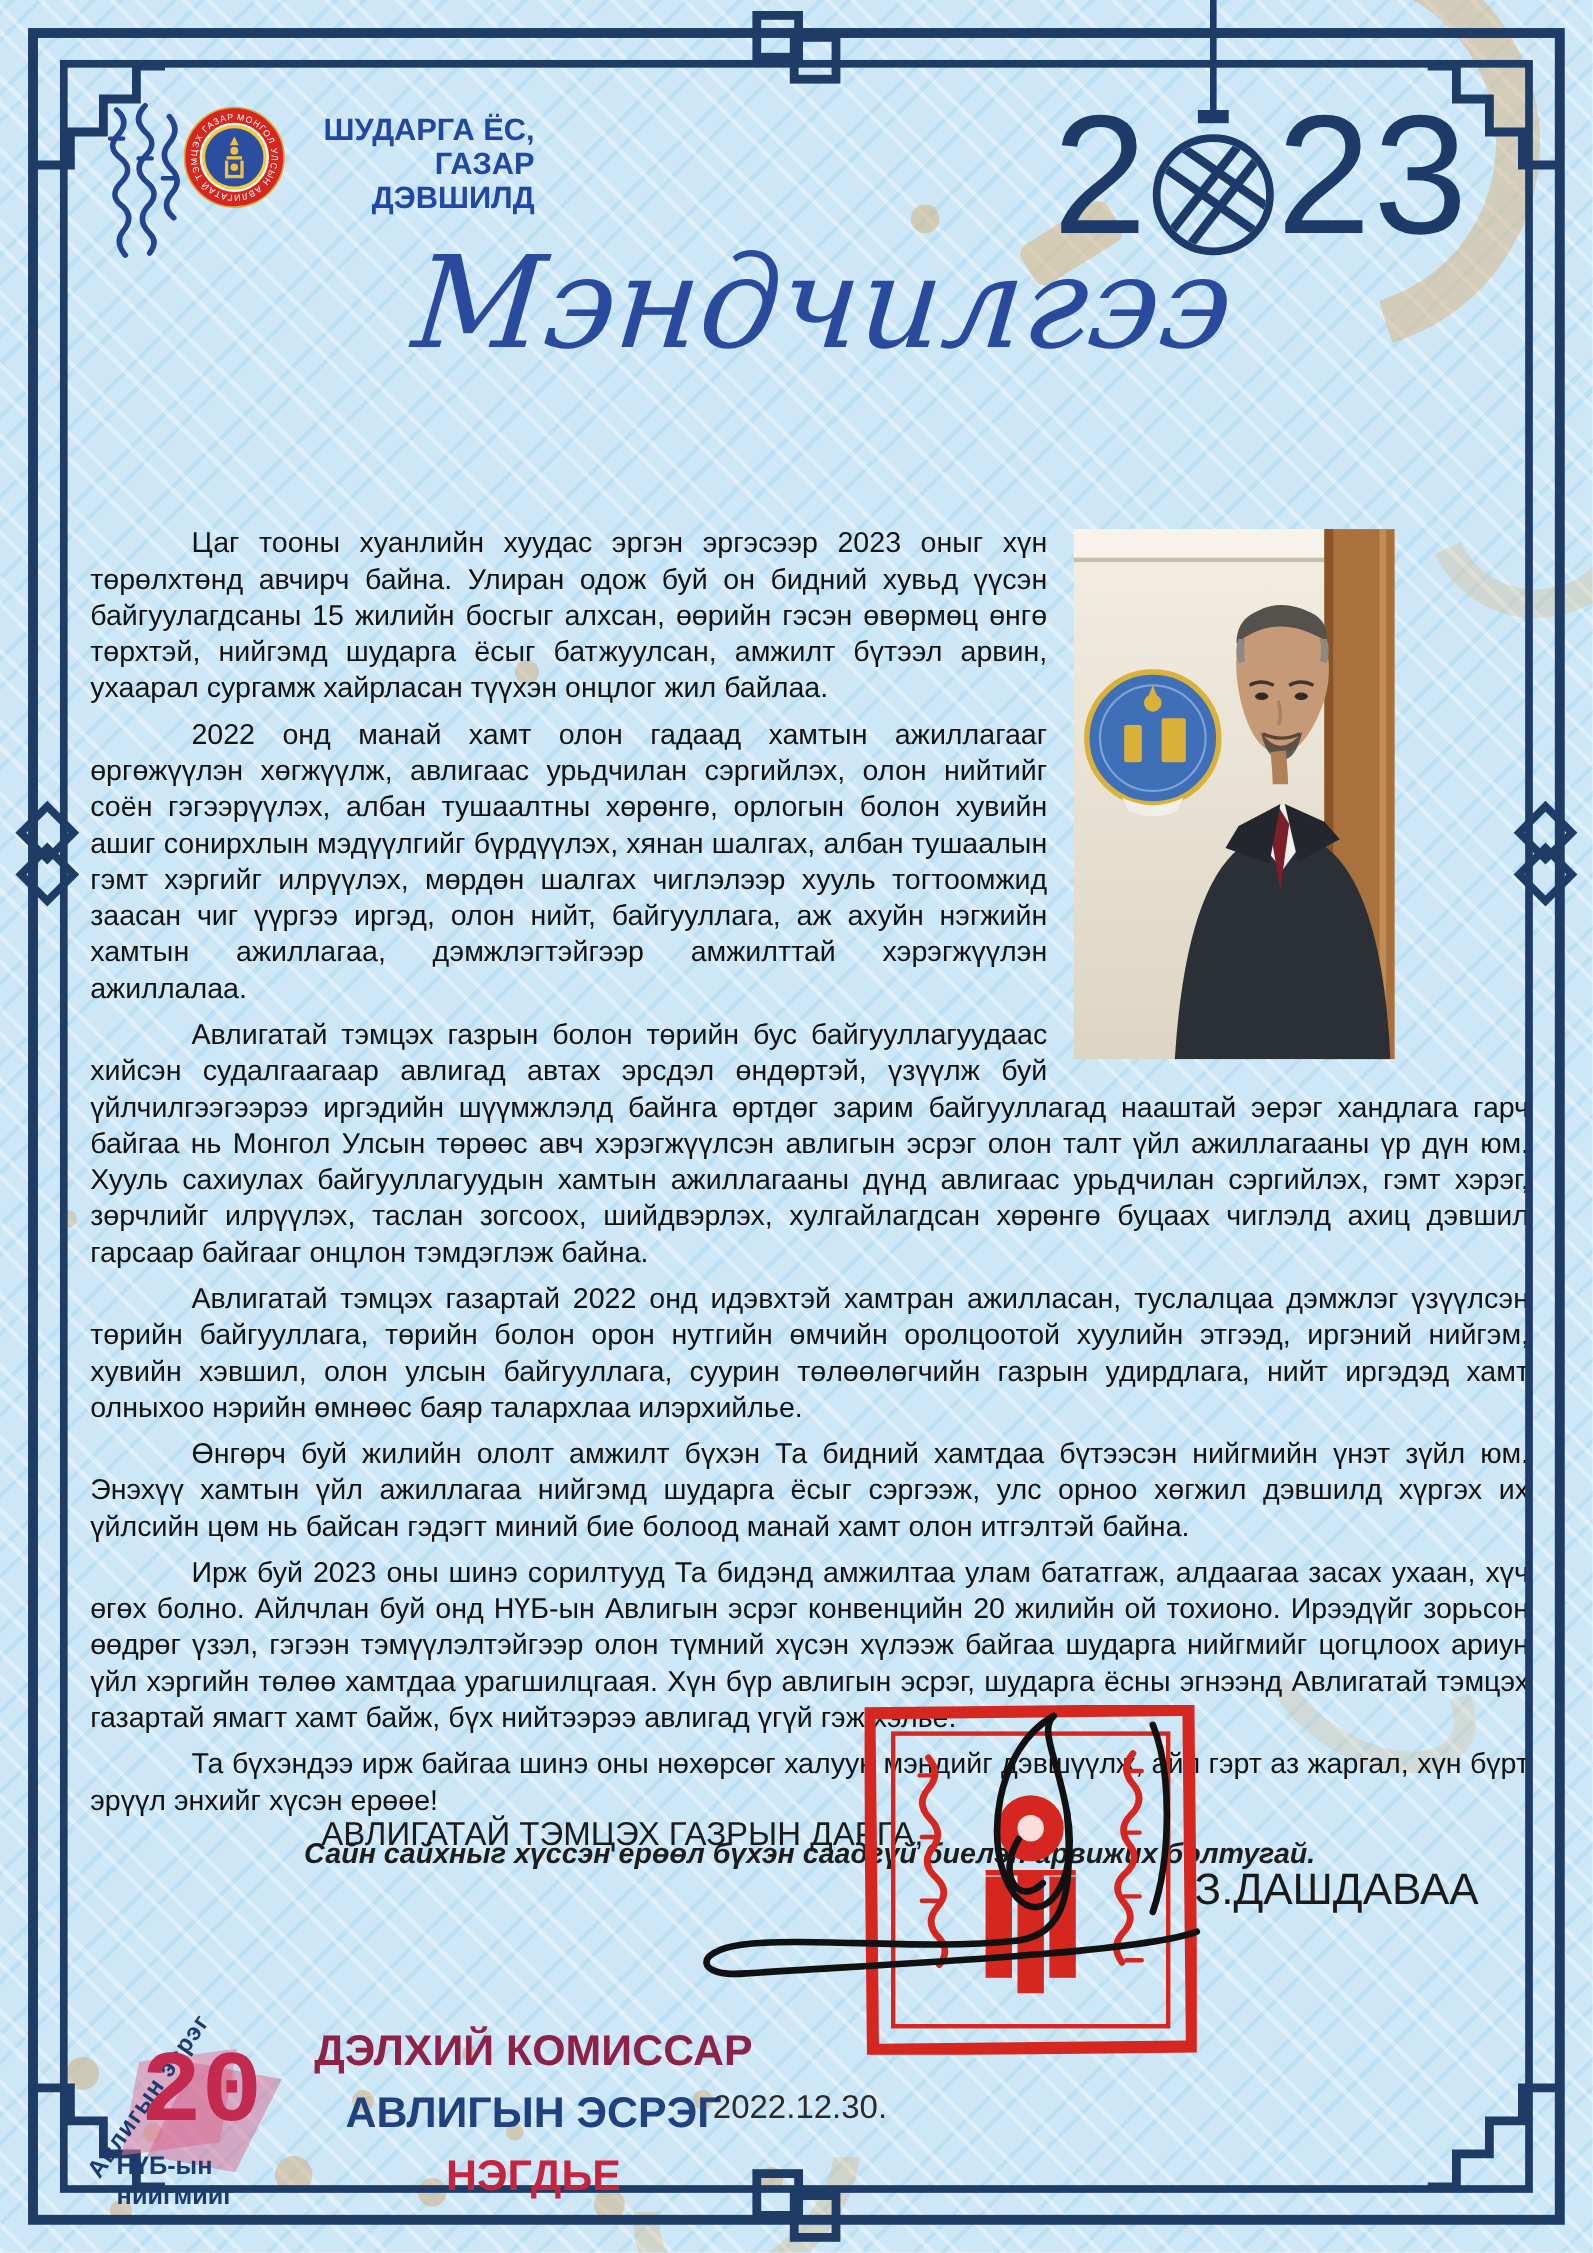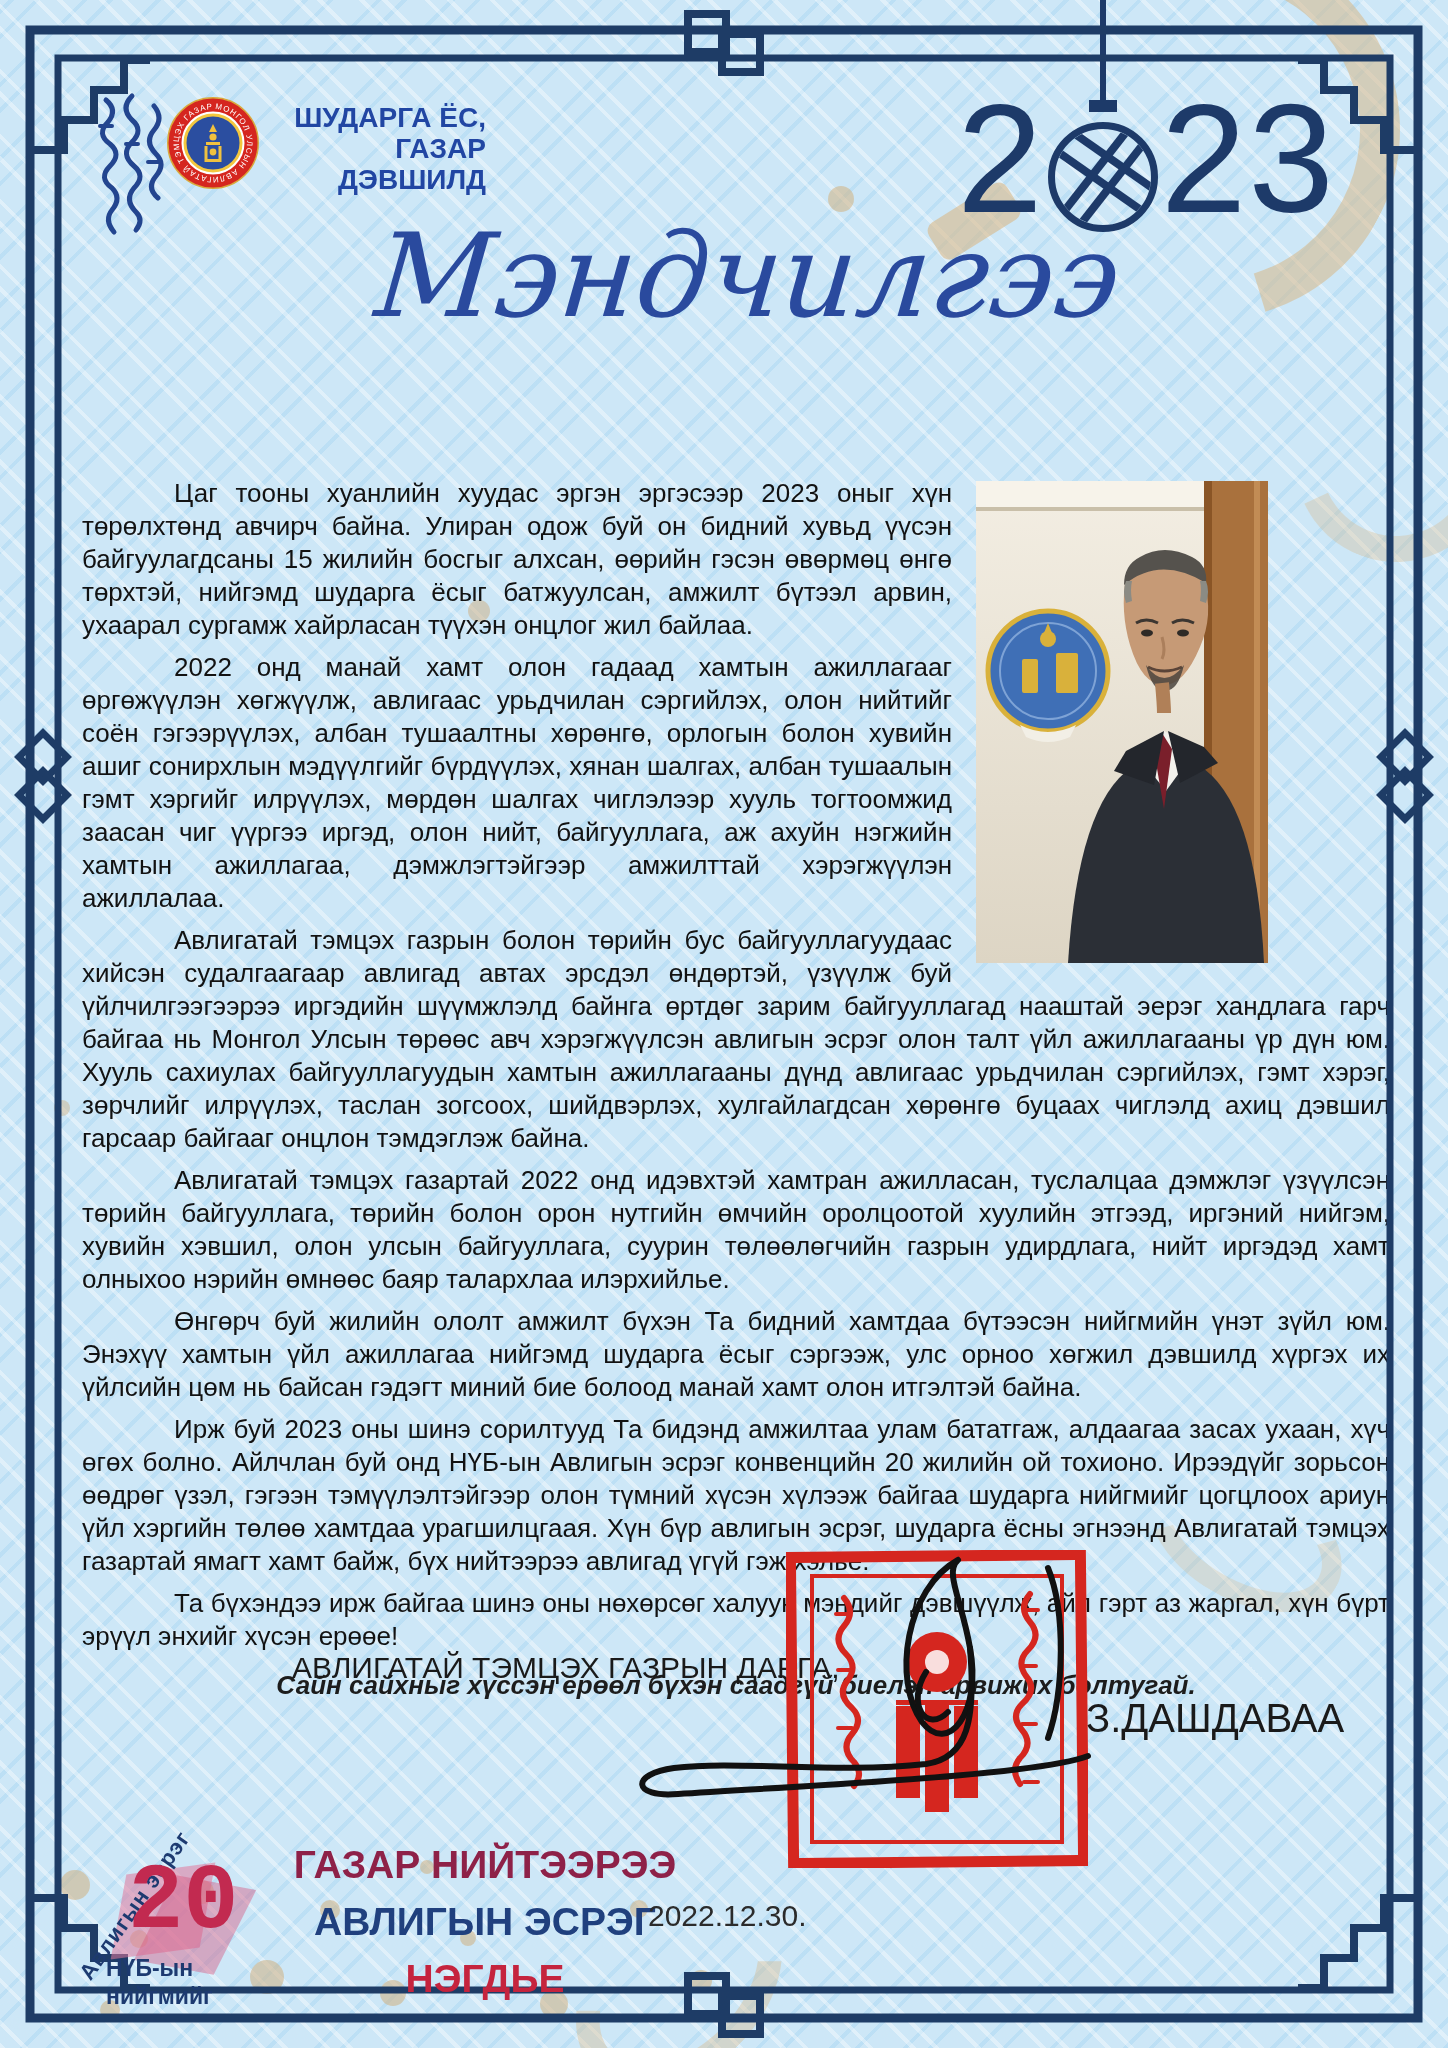--- a/index.html
+++ b/index.html
@@ -287,20 +287,20 @@
     <span class="badge-shape bs2"></span>
     <div class="badge-curve">Авлигын эсрэг</div>
     <div class="badge-num">20</div>
     <div class="badge-org">
       <div>НҮБ-ын</div>
       <div>нийгмийг</div>
     </div>
   </div>
 
   <div class="footer-slogan">
-    <div class="fs1">ГАЗАР НИЙТЭЭРЭЭ</div>
+    <div class="fs1">ДЭЛХИЙ КОМИССАР</div>
     <div class="fs2">АВЛИГЫН ЭСРЭГ</div>
     <div class="fs3">НЭГДЬЕ</div>
   </div>
 
   <div class="date">2022.12.30.</div>
 
 </div>
 
 </body></html>

